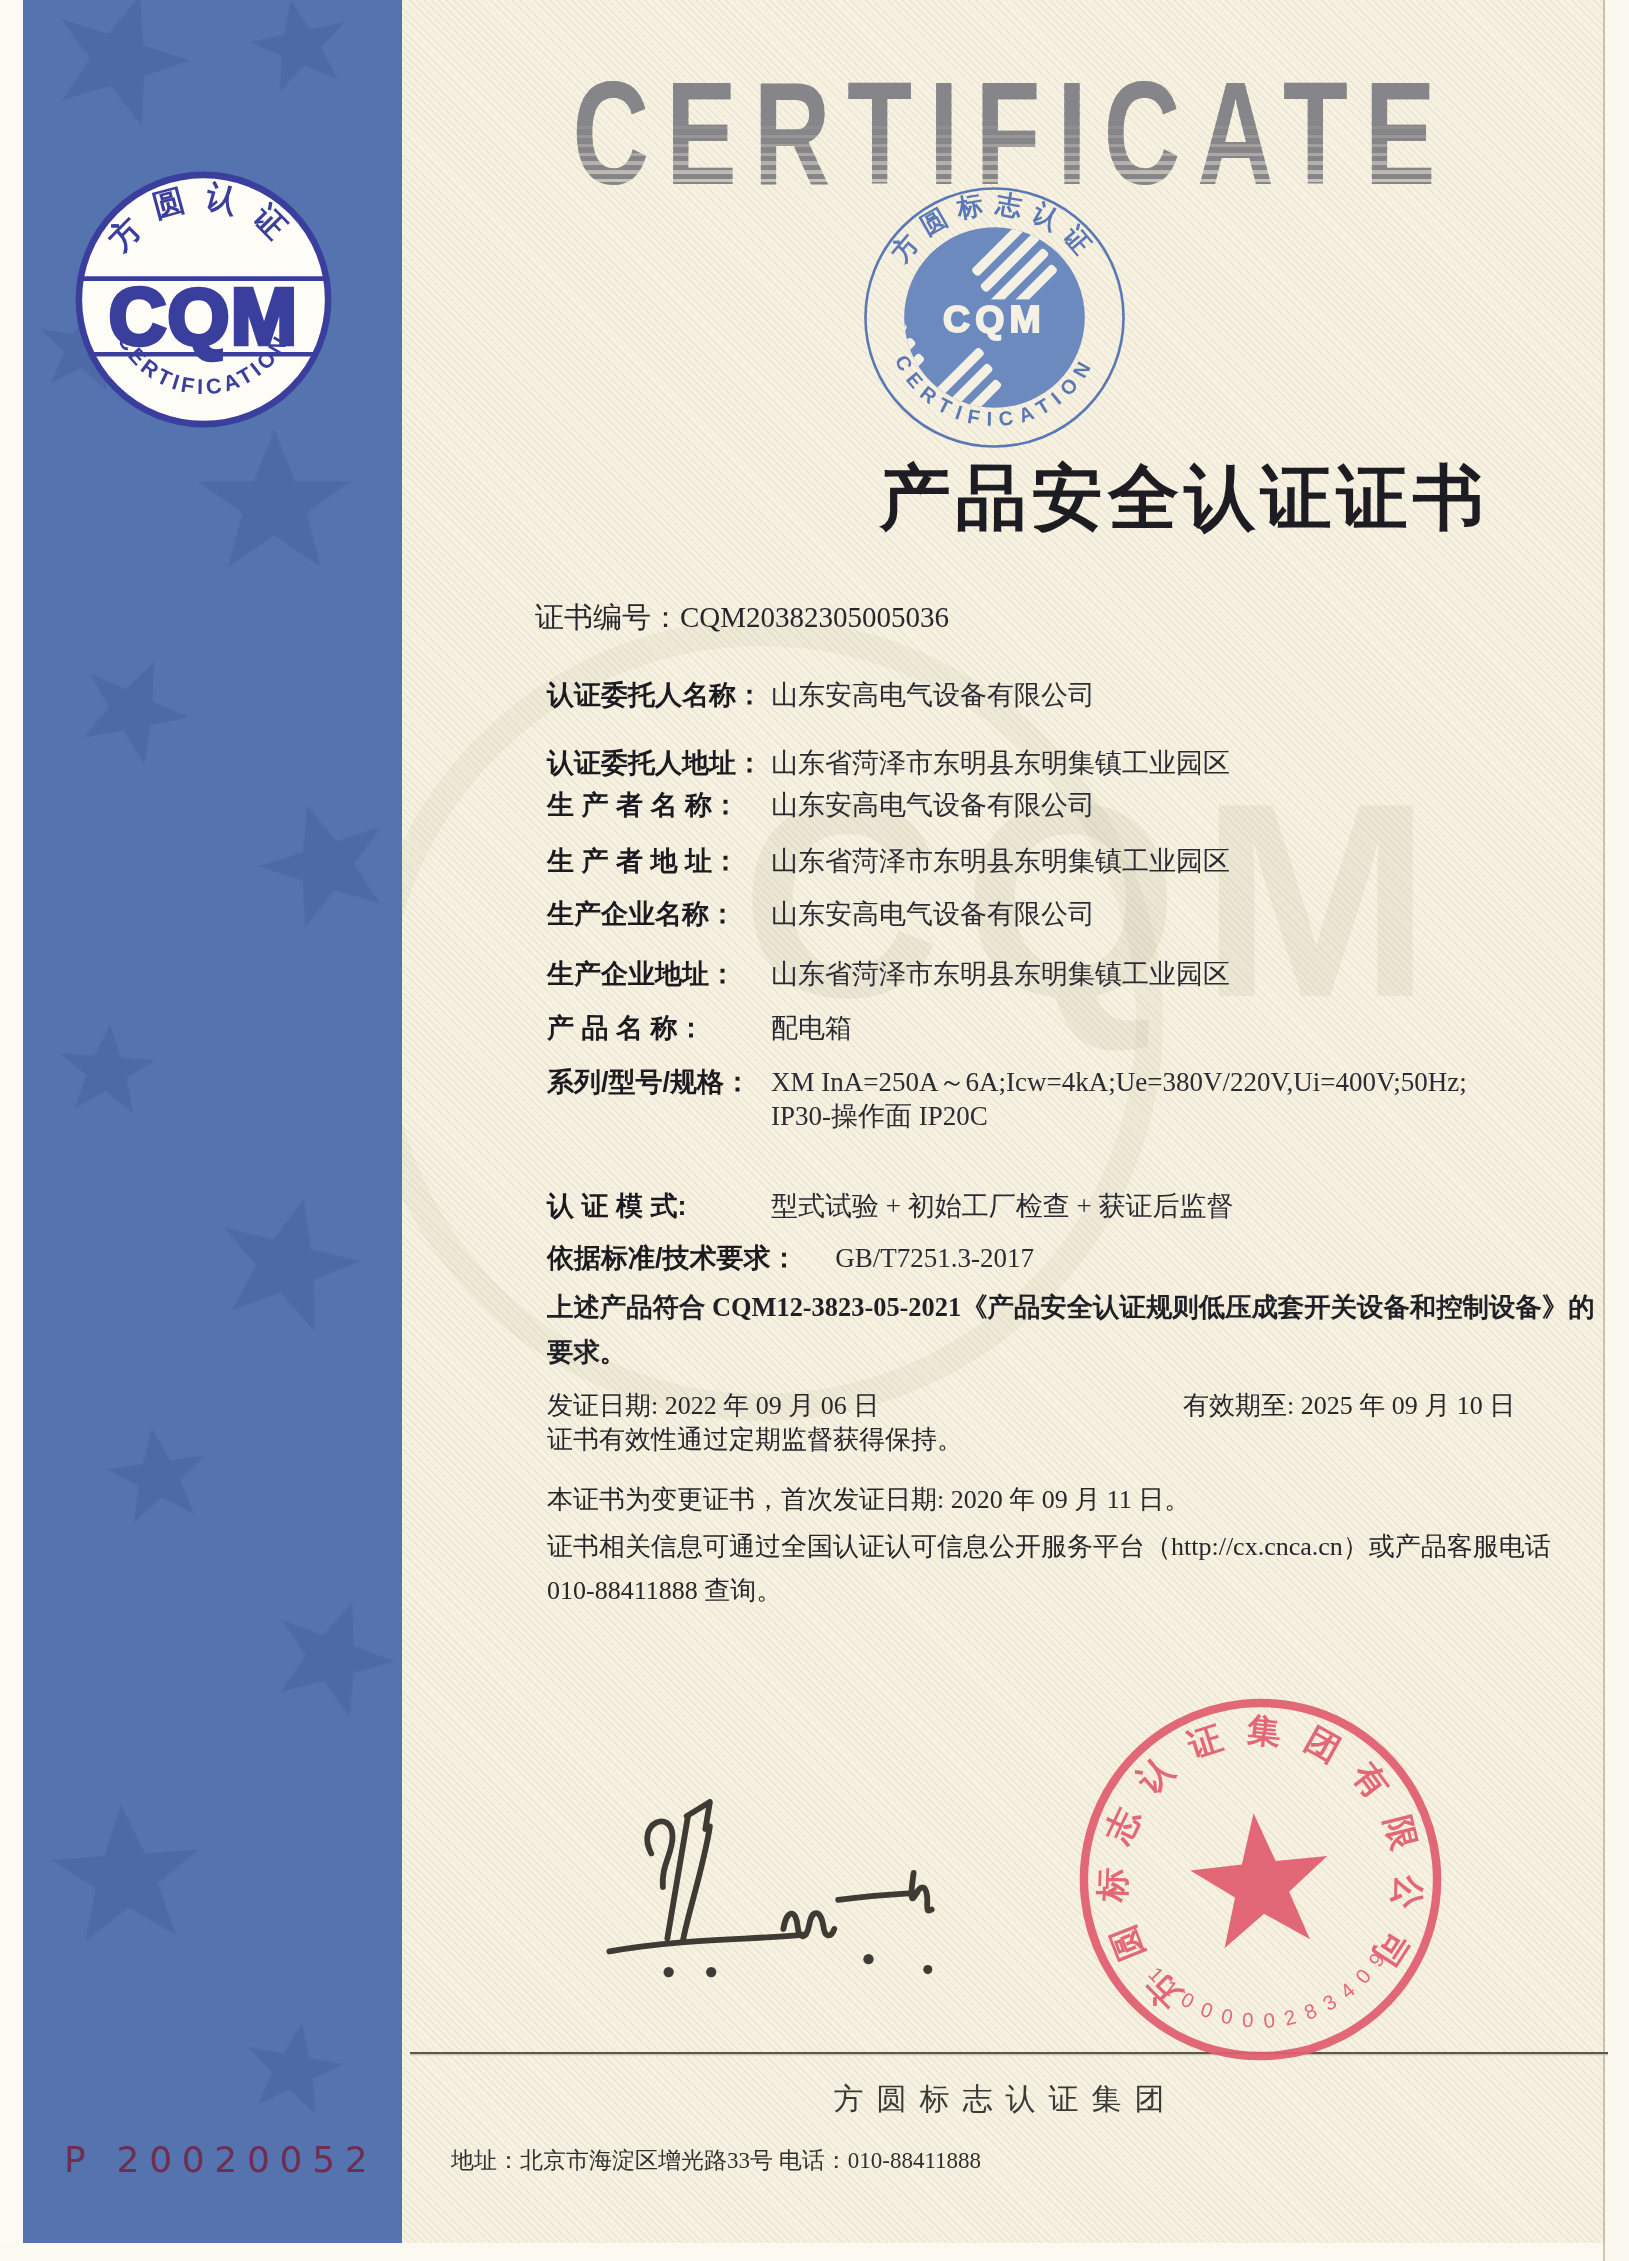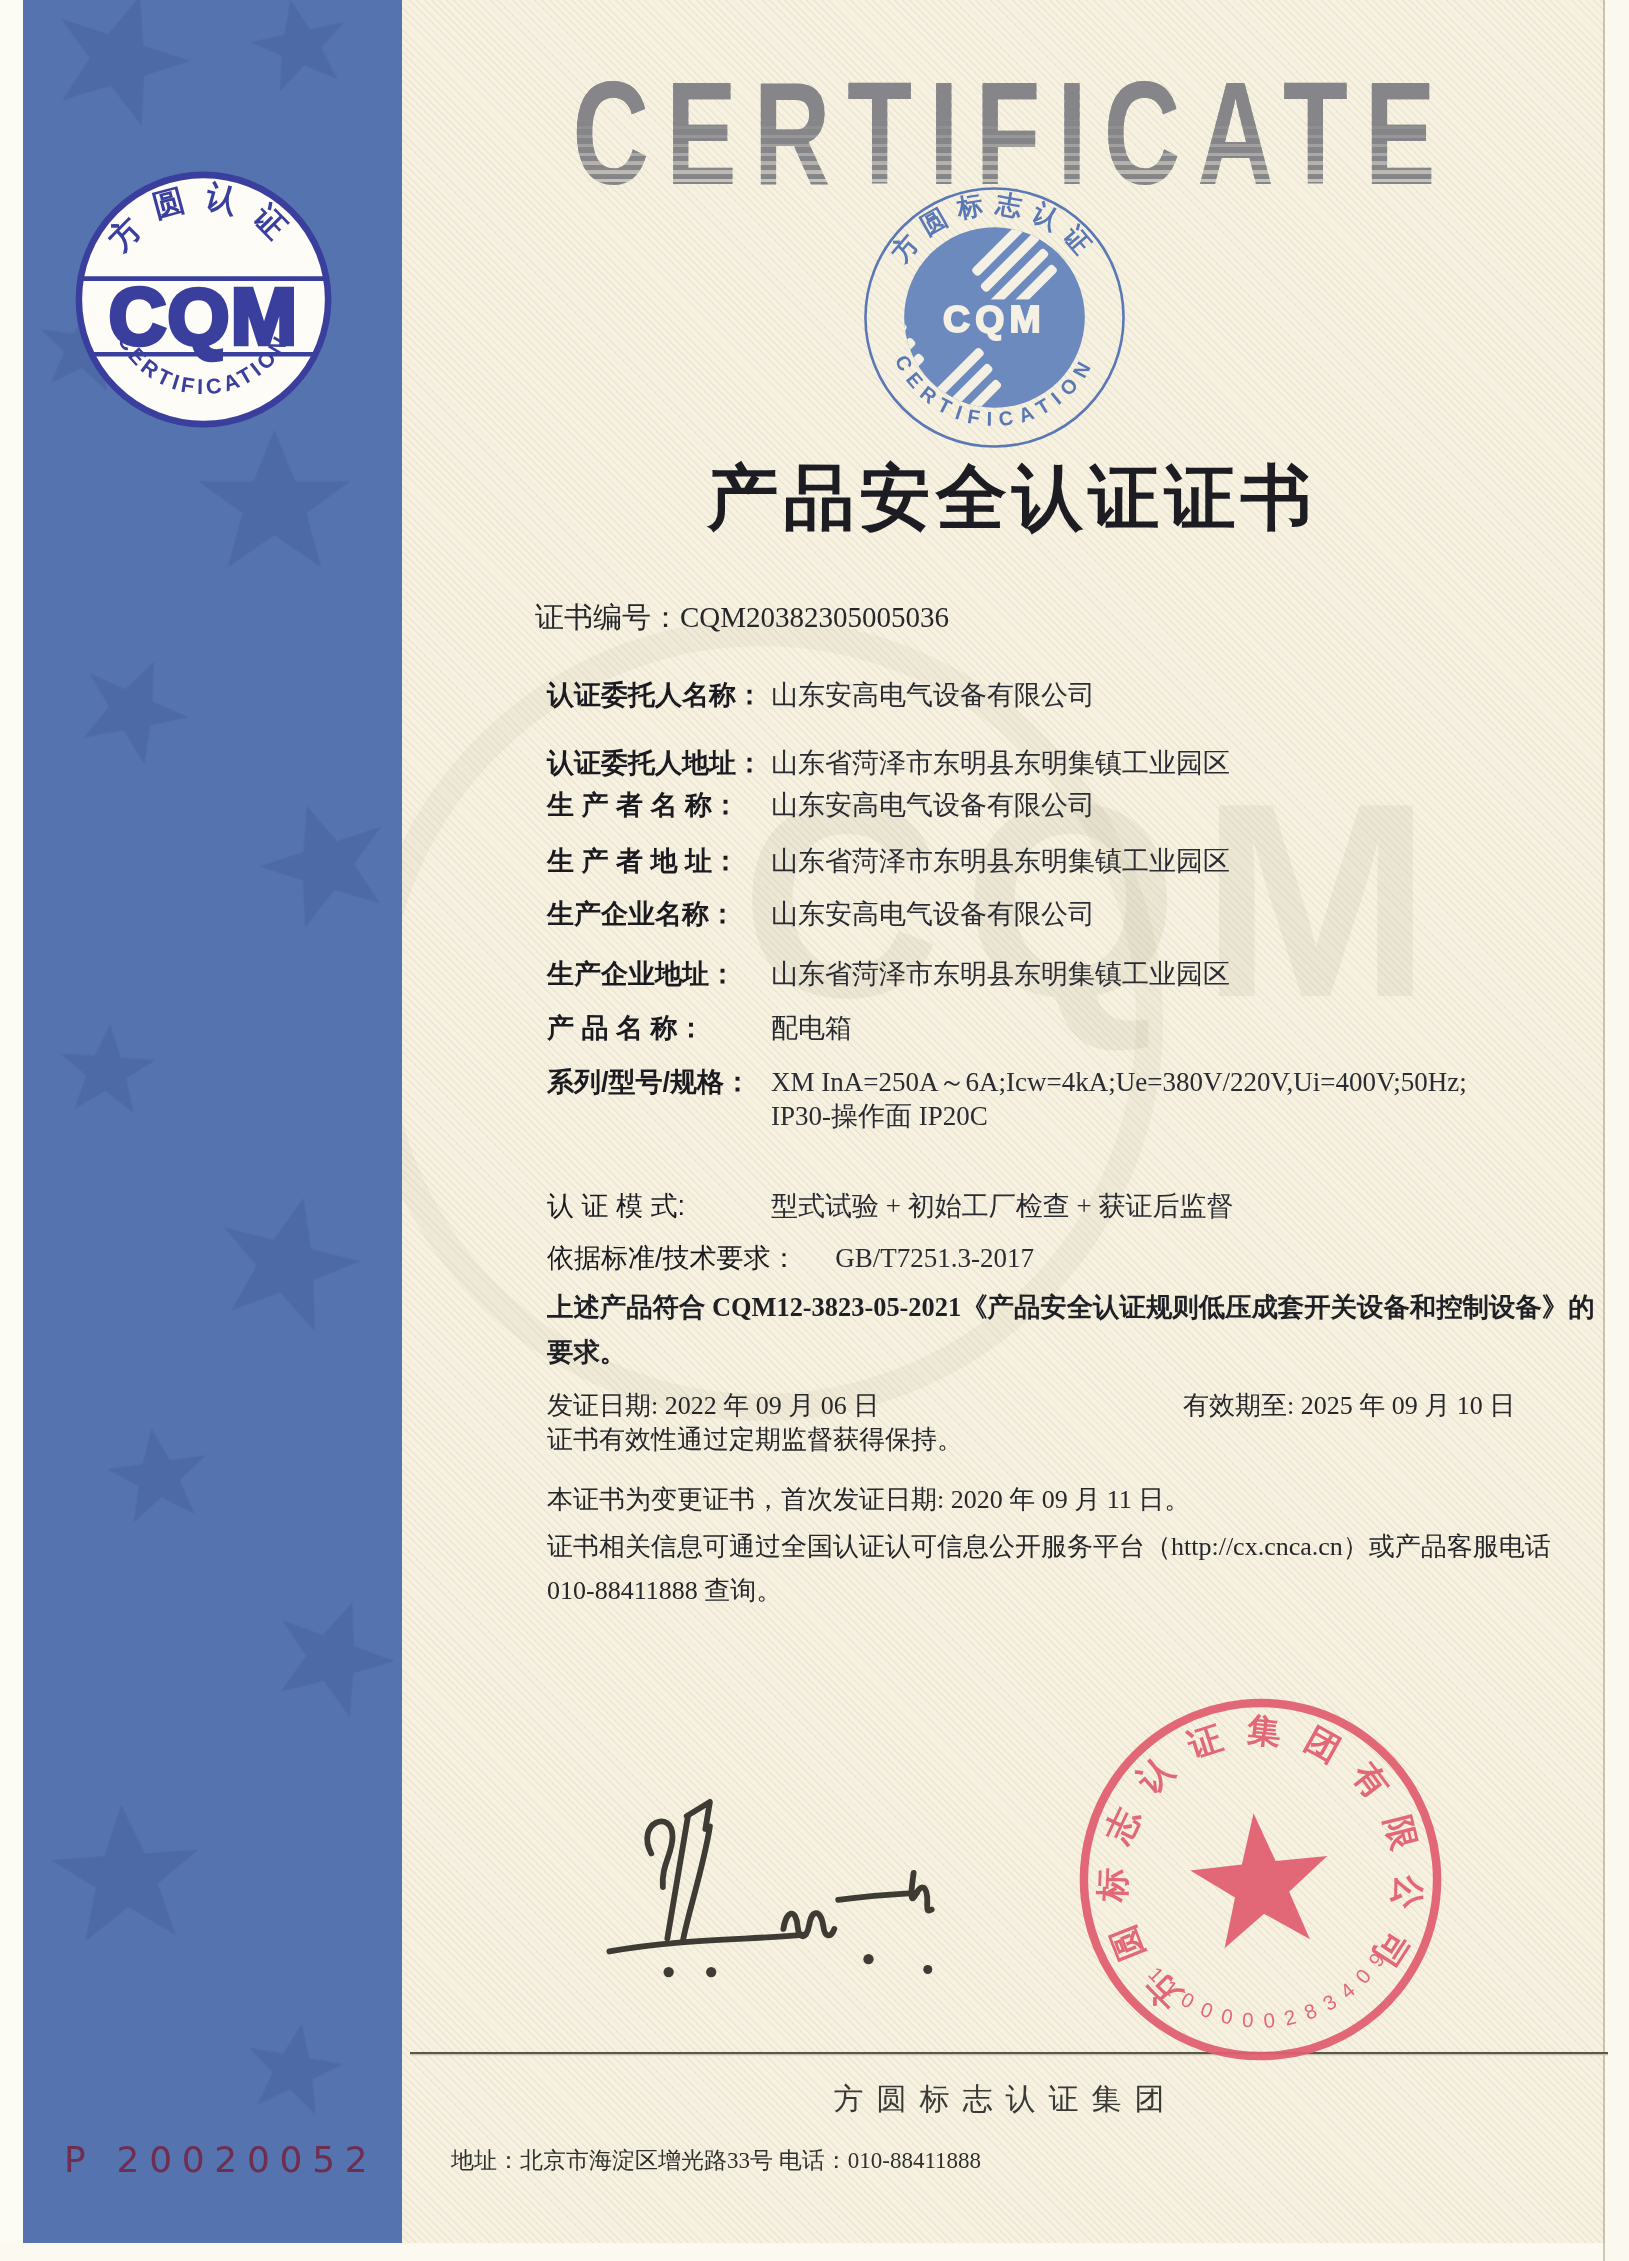--- a/index.html
+++ b/index.html
@@ -33,32 +33,32 @@
     left:529px;top:50px;width:967px;text-align:center;z-index:6;
     font-family:"Liberation Sans","DejaVu Sans",sans-serif;font-weight:bold;
     font-size:106px;letter-spacing:17px;white-space:nowrap;
     transform:scaleY(1.38);transform-origin:top center;
     background:
       linear-gradient(180deg, rgba(134,134,138,1) 0px, rgba(134,134,138,1) 50px, rgba(134,134,138,0) 108px),
       repeating-linear-gradient(180deg, #86868a 0 3.9px, #d9d5c6 3.9px 6.4px);
     -webkit-background-clip:text;background-clip:text;color:transparent;
   }
 
-  #main-title{left:535px;top:451px;width:954px;text-align:center;z-index:6;
+  #main-title{left:535px;top:451px;width:954px;text-align:right;z-index:6;
     font-size:71px;font-weight:bold;letter-spacing:5.2px;color:#1c1c22;}
   #cert-no-line{left:535px;top:598px;width:954px;text-align:left;z-index:6;font-size:29px;color:#26262b;}
 
   
   #fields-block{left:547px;top:677px;width:1064px;height:464px;z-index:6;font-size:27px;}
   .frow{position:absolute;left:0;white-space:nowrap;}
   .flabel{font-family:"Liberation Sans","DejaVu Sans",sans-serif;font-weight:bold;color:#1a1a20;}
   .fvalue{position:absolute;left:224px;font-family:"Liberation Serif",serif;color:#2b2b33;white-space:nowrap;}
   .fvalue2{position:absolute;left:224px;font-family:"Liberation Serif",serif;color:#2b2b33;white-space:nowrap;}
 
-  .label-bold{font-family:"Liberation Sans","DejaVu Sans",sans-serif;font-weight:normal;color:#1a1a20;}
+  .label-bold{font-family:"Liberation Sans","DejaVu Sans",sans-serif;font-weight:bold;color:#1a1a20;}
   #mode-row{left:547px;top:1188px;z-index:6;font-size:27px;white-space:nowrap;}
   #mode-row .val{position:absolute;left:224px;white-space:nowrap;color:#2b2b33;}
   #standard-row{left:547px;top:1240px;z-index:6;font-size:27px;white-space:nowrap;}
   #standard-row .val{margin-left:31px;color:#2b2b33;}
   #conf-line1{left:547px;top:1290px;z-index:6;font-size:26.4px;font-weight:bold;color:#1f1f26;white-space:nowrap;}
   #conf-line2{left:547px;top:1335px;z-index:6;font-size:26.4px;font-weight:bold;color:#1f1f26;}
   #issue-date{left:547px;top:1388px;z-index:6;font-size:26px;color:#26262b;white-space:nowrap;}
   #valid-date{left:1183px;top:1388px;z-index:6;font-size:26px;color:#26262b;white-space:nowrap;}
   .note-line{position:absolute;left:547px;z-index:6;font-size:26px;color:#26262b;white-space:nowrap;}
 

